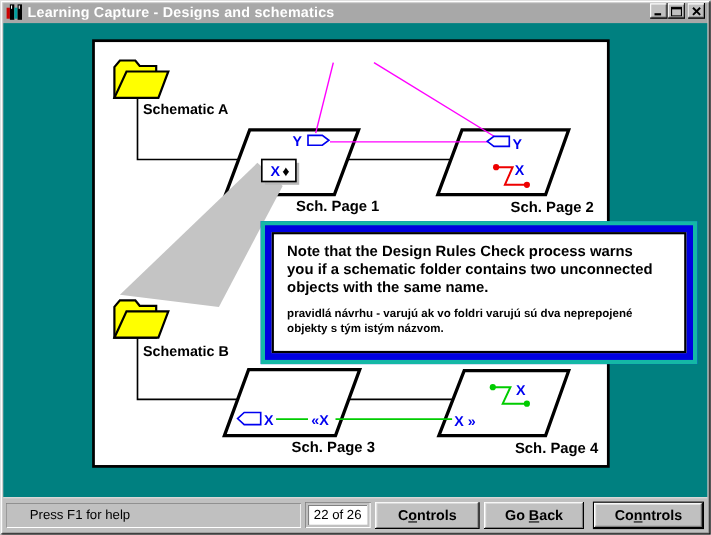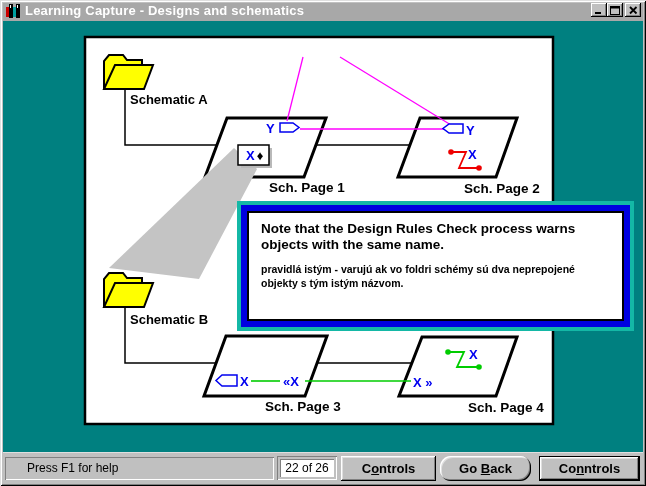--- a/index.html
+++ b/index.html
@@ -66,21 +66,21 @@
     font-size:12px;line-height:18px;color:#000;
     box-shadow: inset 1px 1px 0 #808080;
   }
   .btn95{
     position:absolute;top:3px;height:25px;background:#c0c0c0;border:0;padding:0;
     font-family:"Liberation Sans",sans-serif;font-size:13px;font-weight:bold;color:#000;
     box-shadow: inset -1px -1px 0 #000, inset 1px 1px 0 #fff,
                 inset -2px -2px 0 #808080, inset 2px 2px 0 #dfdfdf;
   }
   .btn-controls{left:338px;width:95px;text-align:center;}
-  .btn-goback{left:437px;width:91px;border-radius:11px;}
+  .btn-goback{left:437px;width:91px;}
   .btn-continue{left:536px;width:101px;border:1px solid #000;
     box-shadow: inset -1px -1px 0 #000, inset 1px 1px 0 #fff,
                 inset -2px -2px 0 #808080, inset 2px 2px 0 #dfdfdf;}
   .u{text-decoration:underline;}
 </style>
 </head>
 <body>
 
 <div class="window">
 
@@ -179,24 +179,25 @@
       <text x="499" y="172" text-anchor="middle" font-size="13.5" font-weight="bold" fill="#000">Sch. Page 2</text>
       <text x="300" y="390" text-anchor="middle" font-size="13.5" font-weight="bold" fill="#000">Sch. Page 3</text>
       <text x="503" y="391" text-anchor="middle" font-size="13.5" font-weight="bold" fill="#000">Sch. Page 4</text>
     </svg>
 
     <div class="note-box">
       <div class="note-blue">
         <div class="note-inner">
           <div class="note-en">
             <div>Note that the Design Rules Check process warns</div>
+            <div>you if a schematic folder contains two unconnected</div>
             <div>objects with the same name.</div>
           </div>
           <div class="note-sk">
-            <div>pravidlá istým -  varujú ak vo foldri schémy sú dva neprepojené</div>
+            <div>pravidlá návrhu -  varujú ak vo foldri varujú sú dva neprepojené</div>
             <div>objekty s tým istým názvom.</div>
           </div>
         </div>
       </div>
     </div>
   </div>
 
   <div class="statusbar">
     <div class="help-panel">Press F1 for help</div>
     <div class="page-box">

